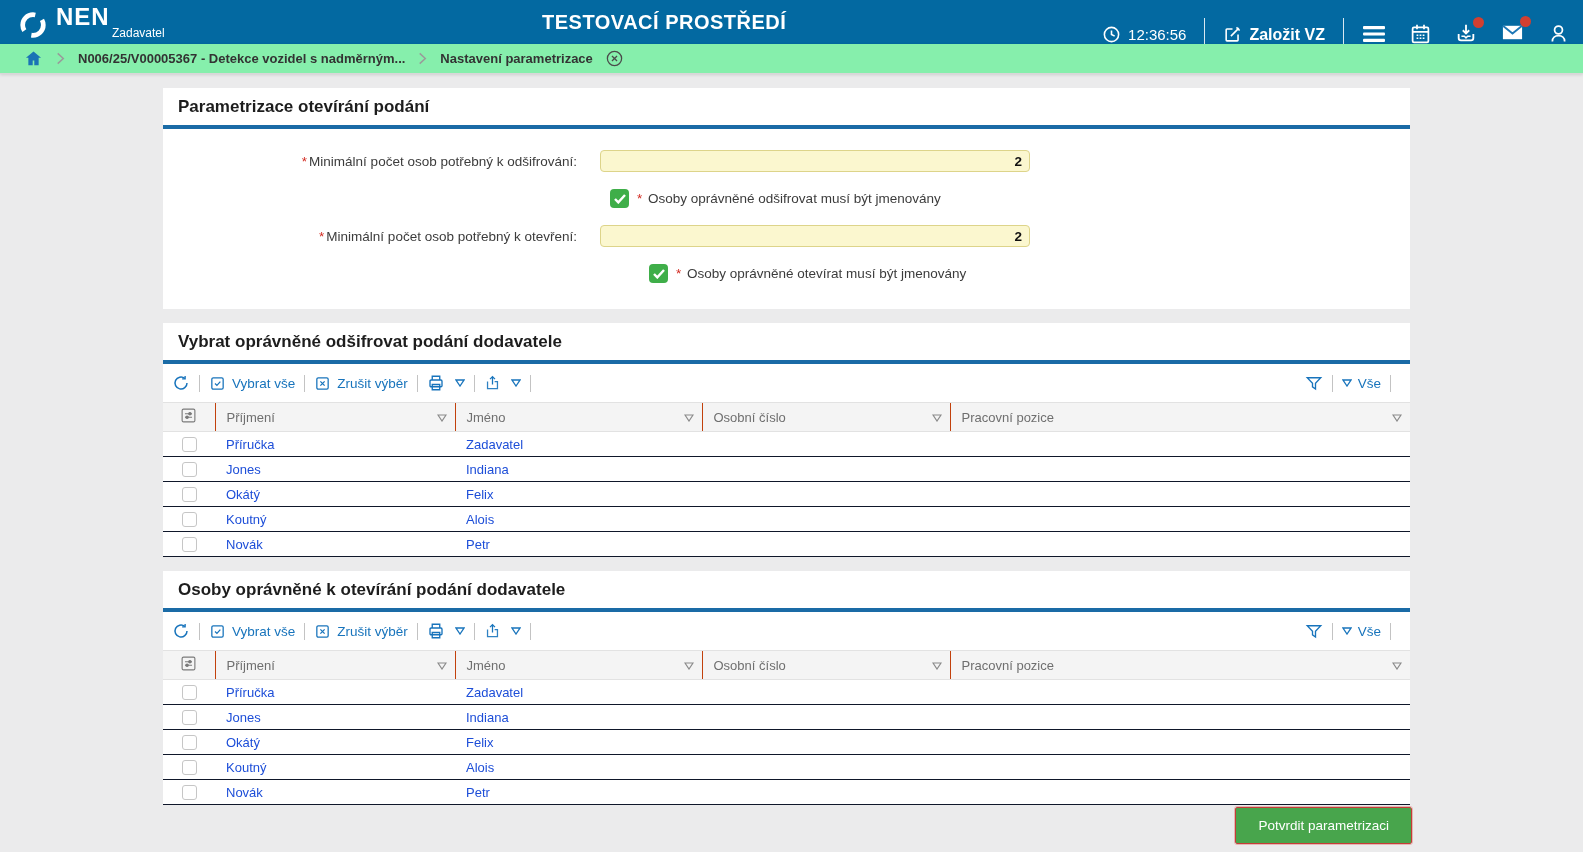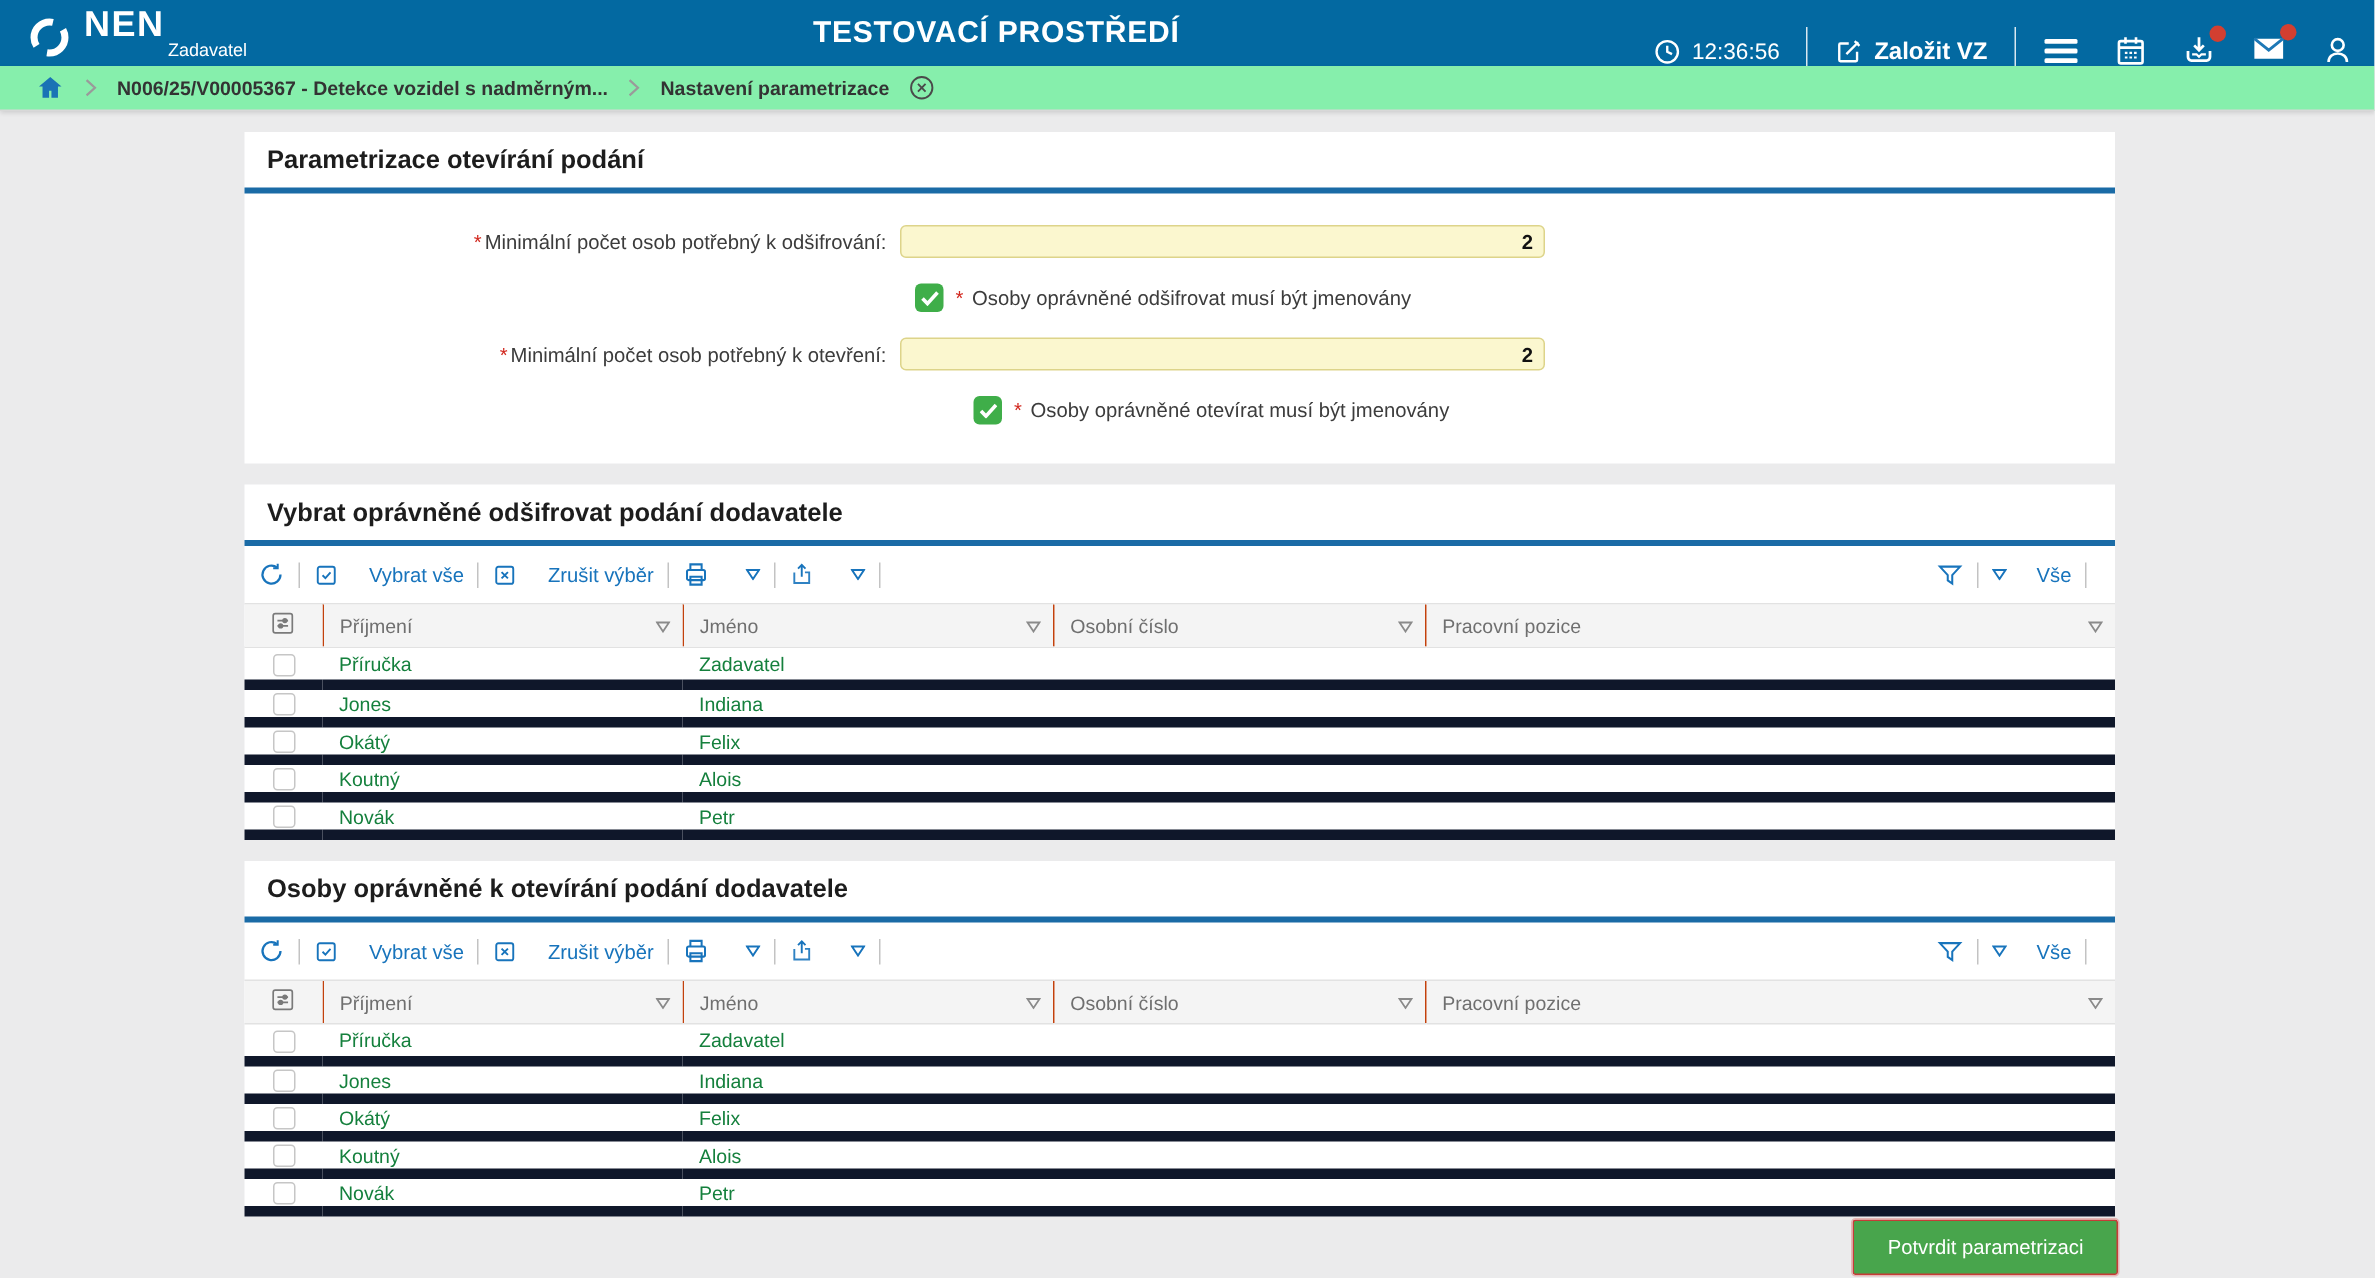--- a/index.html
+++ b/index.html
@@ -30,44 +30,44 @@
   .bc-chev { color:#9a9a9a; }
 
   
   .content { padding-top:14px; }
   .panel { background:#fff; width:1247px; margin:0 0 14px 163px; }
   .panel-title { font-size:17px; font-weight:bold; color:#1d1d1d; padding:9px 15px 8px; border-bottom:4px solid #1a6ba6; }
 
   
   .form-body { padding:21px 0 26px; }
   .form-row { display:flex; align-items:center; margin-bottom:17px; }
-  .form-label { width:437px; text-align:right; font-size:13.5px; color:#3c3c3c; padding-right:9px; }
+  .form-label { width:437px; text-align:right; font-size:13.5px; color:#3c3c3c; padding-right:23px; }
   .req { color:#d22a21; margin-right:2px; }
   .ybox { width:430px; height:22px; background:#fbf7cf; border:1px solid #ddd48a; border-radius:4px;
           font-size:13.5px; font-weight:bold; color:#111; text-align:right; padding:0 7px;
           display:flex; align-items:center; justify-content:flex-end; }
   .check-row { display:flex; align-items:center; margin:0 0 17px 447px; gap:8px; }
   .check-row:last-child { margin-bottom:0;padding-left:39px; }
   .gcheck { width:19px; height:19px; background:#3fae49; border-radius:4px; display:inline-flex; align-items:center; justify-content:center; }
   .check-label { font-size:13.5px; color:#3c3c3c; }
 
   
   .grid-toolbar { display:flex; align-items:center; height:38px; padding:0 10px 0 9px; color:#1874bc; }
-  .gt-btn { display:flex; align-items:center; gap:20px; font-size:13.5px; color:#1874bc; cursor:pointer; }
+  .gt-btn { display:flex; align-items:center; gap:6px; font-size:13.5px; color:#1874bc; cursor:pointer; }
   .gt-sep { width:1px; height:17px; background:#c3c3c3; margin:0 9px; }
   .gt-right { margin-left:auto; display:flex; align-items:center; }
   .tri { width:10px; height:8px; margin-left:4px; }
 
   
   table { border-collapse:collapse; width:100%; table-layout:fixed; }
   thead th { background:#f4f4f4; height:29px; font-size:13px; font-weight:normal; color:#6f6f6f; text-align:left;
              padding:0 8px 0 11px; border-left:1px solid #c2410c; border-top:1px solid #e2e2e2; border-bottom:1px solid #e2e2e2; position:relative; }
   thead th:first-child { border-left:none; }
   th .th-tri { position:absolute; right:8px; top:11px; }
-  tbody td { height:25px; font-size:13px; color:#15803d; padding:0 8px 0 11px; border-bottom:7px solid #0f172a; }
+  tbody td { height:25px; font-size:13px; color:#1d4ed8; padding:0 8px 0 11px; border-bottom:1px solid #0f172a; }
   .col-cb { width:52px; text-align:center; padding:0 !important; }
   .row-cb { display:inline-block; width:15px; height:15px; border:1px solid #c6c6c6; border-radius:3px; background:#fff; vertical-align:middle; cursor:pointer; }
   .slicon { color:#7a7a7a; }
 
   
   .footer-row { width:1249px; margin-left:163px; display:flex; justify-content:flex-end; margin-top:2px; }
   .btn-confirm { background:#48a54c; border:1px solid #c53c37; outline:1px solid #e4b6b4; color:#fff;
                  font-size:13.5px; font-family:"Liberation Sans", sans-serif; padding:0 22px; height:37px; border-radius:2px; cursor:pointer; }
 </style>
 </head>

